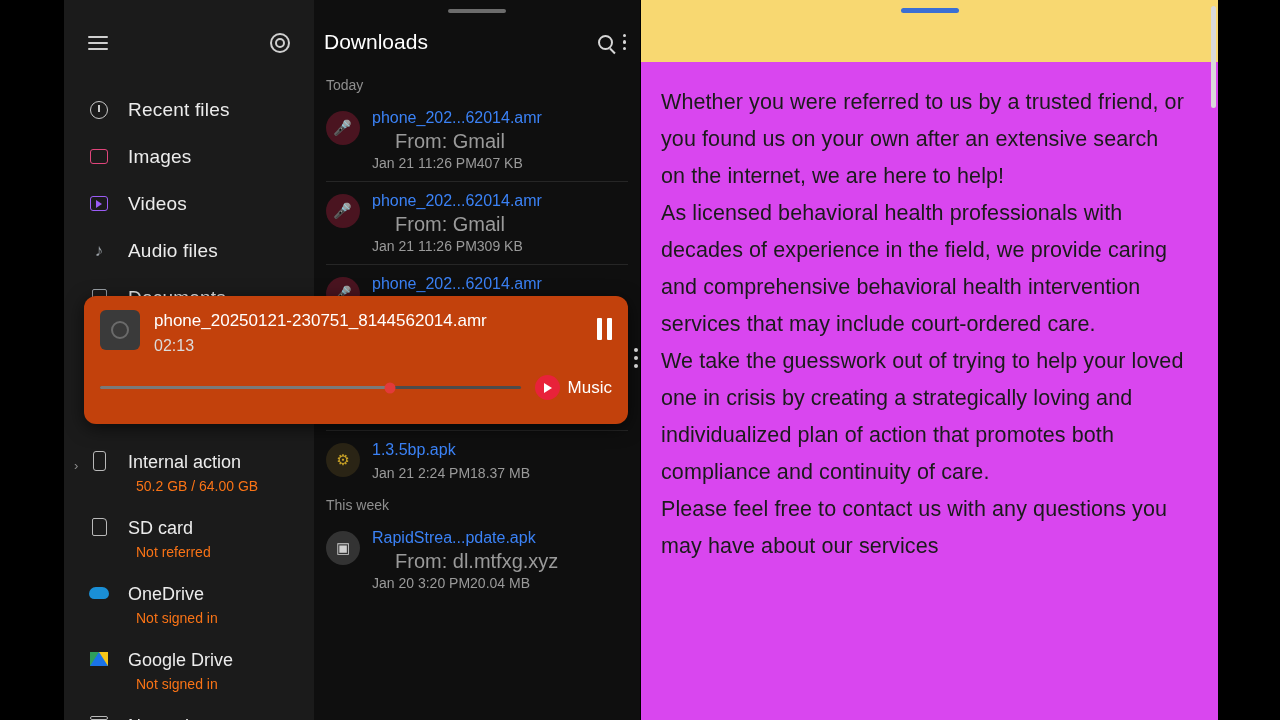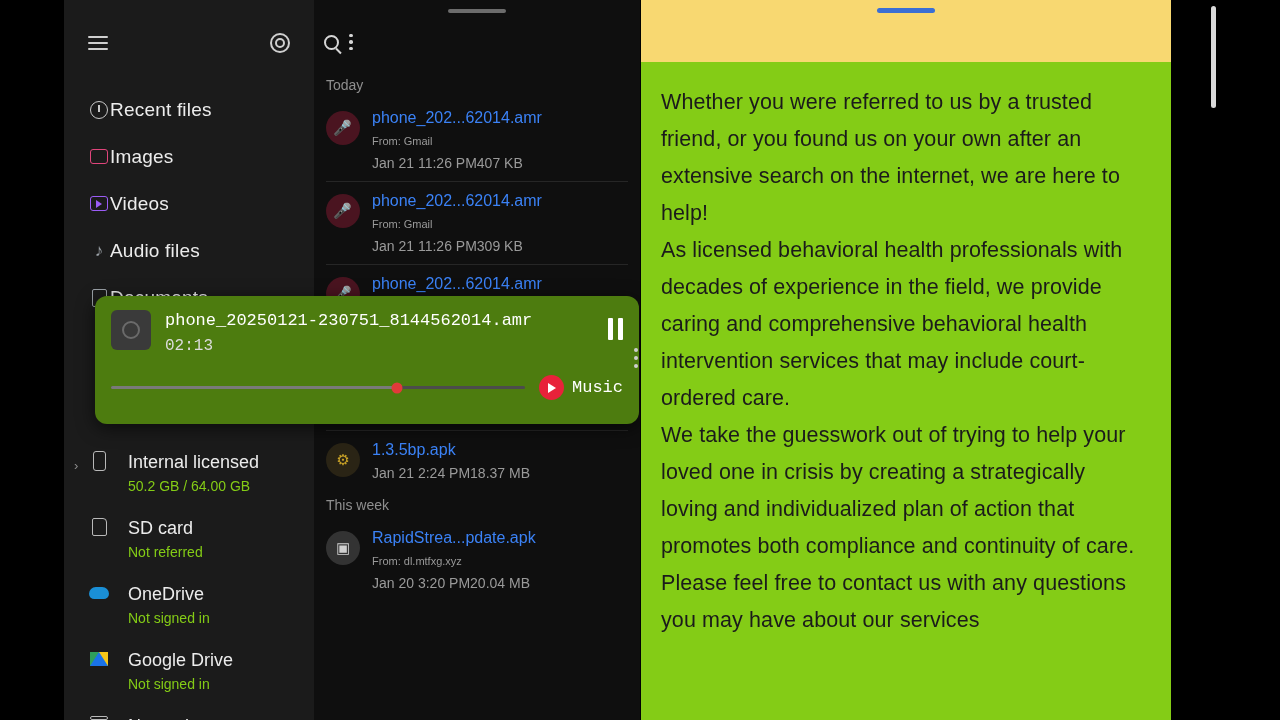--- a/index.html
+++ b/index.html
@@ -40,20 +40,21 @@
   }
   .gear::after {
     content: ""; position: absolute;
     left: 50%; top: 50%; transform: translate(-50%,-50%);
     width: 6px; height: 6px; border: 2px solid #cfcfcf; border-radius: 50%;
   }
   .sb-item {
     display: flex; align-items: center;
     height: 47px;
     padding: 0 24px;
+    gap: 18px;
   }
   .sb-item .label {
     font-size: 19px;
     color: #ececec;
     letter-spacing: .2px;
   }
   .sb-glyph {
     width: 22px; height: 22px;
     display: flex; align-items: center; justify-content: center;
     font-size: 16px;
@@ -72,21 +73,21 @@
   .gl-net { width: 18px; height: 18px; display:flex; flex-direction:column; justify-content:space-between; }
   .gl-net i { display:block; height: 4px; border: 1.4px solid #b9b9b9; border-radius: 2px; }
 
   .sb-storage {
     display: flex; align-items: flex-start;
     padding: 10px 24px 10px 24px;
     gap: 18px;
     position: relative;
   }
   .sb-storage .txt .t1 { font-size: 18px; color: #ececec; line-height: 24px; }
-  .sb-storage .txt .t2 { font-size: 14px; color: #84cc16; line-height: 20px; margin-top: 2px; }
+  .sb-storage .txt .t2 { font-size: 14px; color: #f97316; line-height: 20px; margin-top: 2px; margin-left: 8px; }
   .chev {
     position: absolute; left: 10px; top: 18px;
     color: #8d8d8d; font-size: 13px;
   }
 
   
   #downloads {
     position: absolute;
     left: 314px; top: 0;
     width: 326px; height: 720px;
@@ -127,35 +128,34 @@
     width: 34px; height: 34px; border-radius: 50%;
     flex: 0 0 34px;
     display: flex; align-items: center; justify-content: center;
     font-size: 15px; margin-top: 4px;
   }
   .ic-amr { background: #4a1420; color: #ef5a7a; }
   .ic-apk { background: #2a2415; color: #c9a227; }
   .ic-apk2 { background: #333; color: #cfcfcf; }
   .dl-meta { flex: 1; min-width: 0; }
   .dl-name { font-size: 16px; color: #3b82f6; line-height: 22px; white-space: nowrap; overflow: hidden; text-overflow: ellipsis; }
-  .dl-from { font-size: 11px; color: #9a9a9a; line-height: 20px; margin-top: 2px; }
+  .dl-from { font-size: 20px; color: #9a9a9a; line-height: 20px; margin-top: 2px; margin-left: 23px; }
   .dl-line3 { display: flex; justify-content: flex-start; font-size: 14px; color: #9a9a9a; line-height: 20px; margin-top: 2px; }
   .dl-divider { height: 1px; background: #262626; margin: 0 12px; }
 
   
   #player {
     position: absolute;
-    left: 95px; top: 296px;
+    left: 84px; top: 296px;
     width: 544px; height: 128px;
-    background: #4d7c0f;
+    background: #c2410c;
     border-radius: 12px;
     box-shadow: 0 4px 18px rgba(0,0,0,.6);
     color: #fff;
     padding: 14px 16px;
-    font-family: Liberation Mono, monospace;
   }
   .pl-top { display: flex; align-items: flex-start; gap: 14px; }
   .pl-thumb {
     width: 40px; height: 40px; border-radius: 6px;
     background: #3a3a3a;
     display: flex; align-items: center; justify-content: center;
     flex: 0 0 40px;
   }
   .pl-thumb .disc { width: 18px; height: 18px; border: 2.5px solid #6b6b6b; border-radius: 50%; }
   .pl-info { flex: 1; min-width: 0; }
@@ -172,22 +172,22 @@
     width: 25px; height: 25px; border-radius: 50%; background: #e8223a;
     display: flex; align-items: center; justify-content: center;
   }
   .pl-app .ytm::after { content:""; border-left: 8px solid #fff; border-top: 5px solid transparent; border-bottom: 5px solid transparent; margin-left: 2px; }
   .pl-app .nm { font-size: 17px; color: #fff; }
 
   
   #docpane {
     position: absolute;
     left: 641px; top: 0;
-    width: 530px; height: 720px;
-    background: #84cc16;
+    width: 577px; height: 720px;
+    background: #d946ef;
     overflow: hidden;
   }
   .doc-banner {
     height: 62px; background: #f8d871;
     position: relative;
   }
   .doc-banner .bar {
     position: absolute; left: 50%; transform: translateX(-50%);
     top: 8px; width: 58px; height: 5px; border-radius: 3px;
     background: #3b6fd4;
@@ -258,21 +258,21 @@
     </div>
 
     <div style="height:119px"></div>
 
     <div class="sb-storage">
       <span class="chev">›</span>
       <span class="sb-glyph">
           <span class="gl-phone"></span>
         </span>
       <span class="txt">
-        <span class="t1" style="display:block">Internal licensed</span>
+        <span class="t1" style="display:block">Internal action</span>
         <span class="t2" style="display:block">50.2 GB / 64.00 GB</span>
       </span>
     </div>
     <div class="sb-storage">
       <span class="sb-glyph">
           <span class="gl-sd"></span>
         </span>
       <span class="txt">
         <span class="t1" style="display:block">SD card</span>
         <span class="t2" style="display:block">Not referred</span>
@@ -304,20 +304,21 @@
         </span>
       <span class="txt">
         <span class="t1" style="display:block">Network storage</span>
       </span>
     </div>
   </div>
 
   <div id="downloads">
     <div class="dl-grab"></div>
     <div class="dl-header">
+      <span class="dl-title">Downloads</span>
       <span class="mag"></span>
       <span class="kebab">
           <i></i>
           <i></i>
           <i></i>
         </span>
     </div>
 
     <div class="dl-section">Today</div>
 

